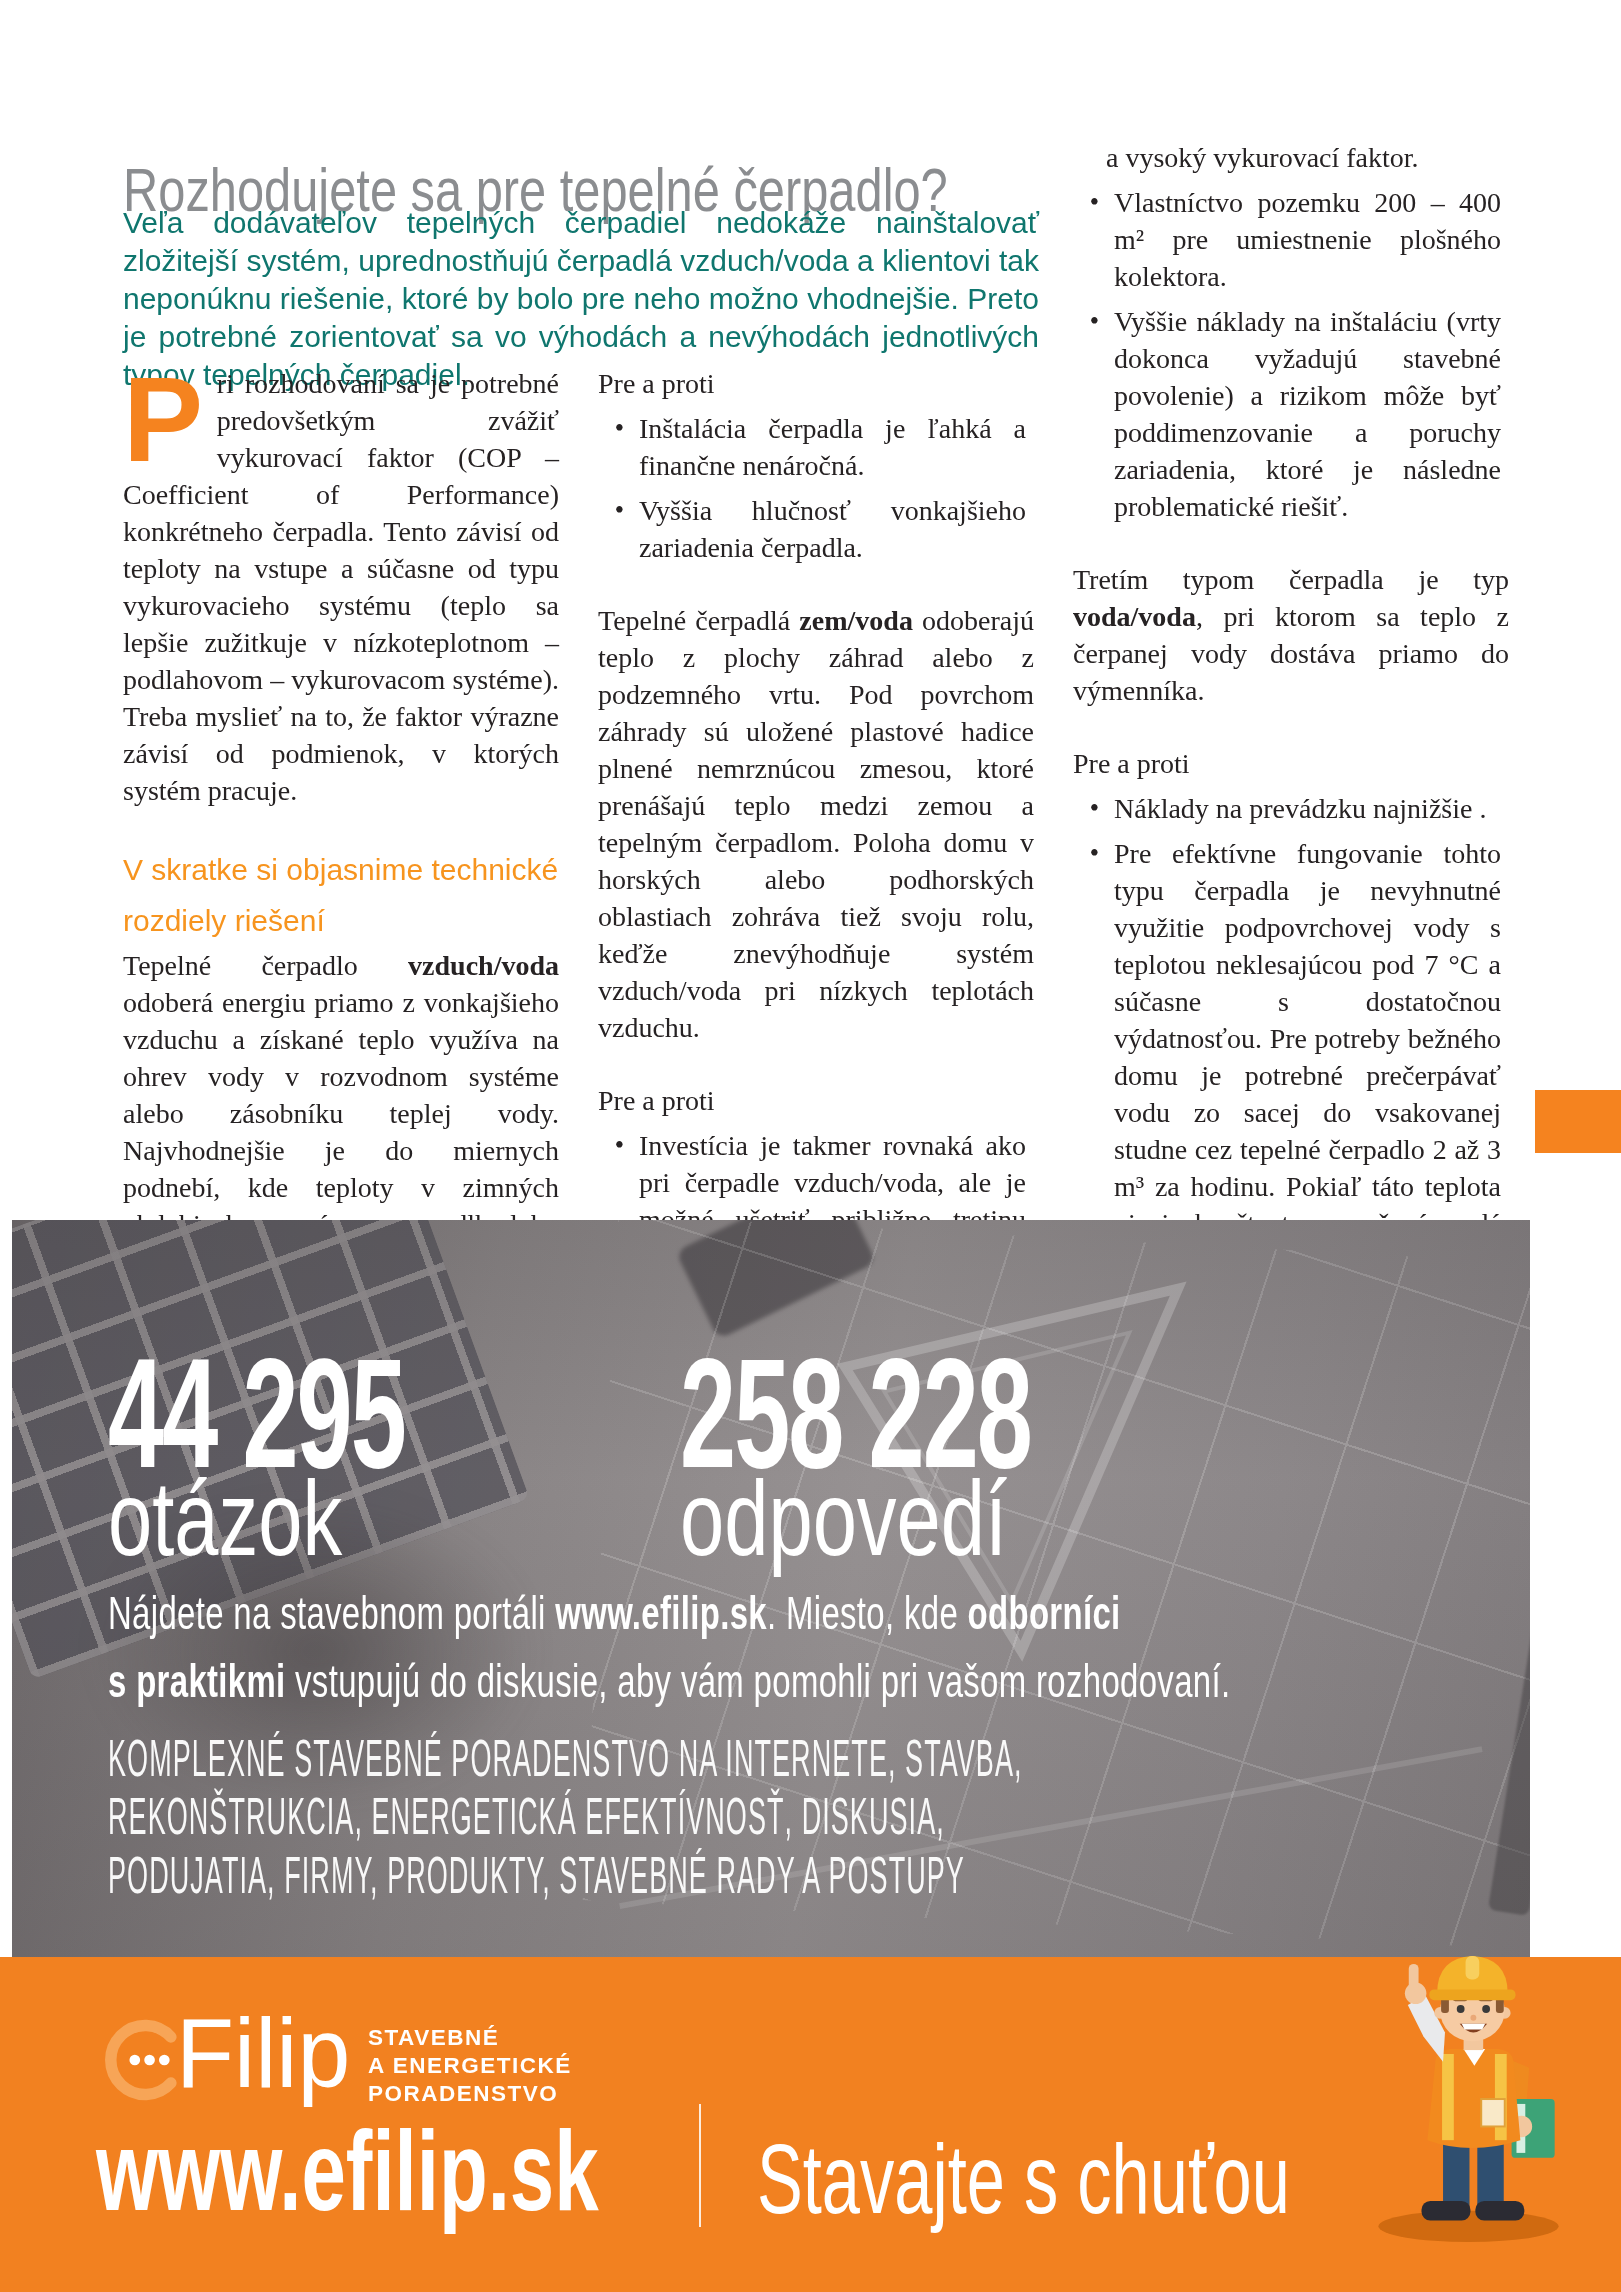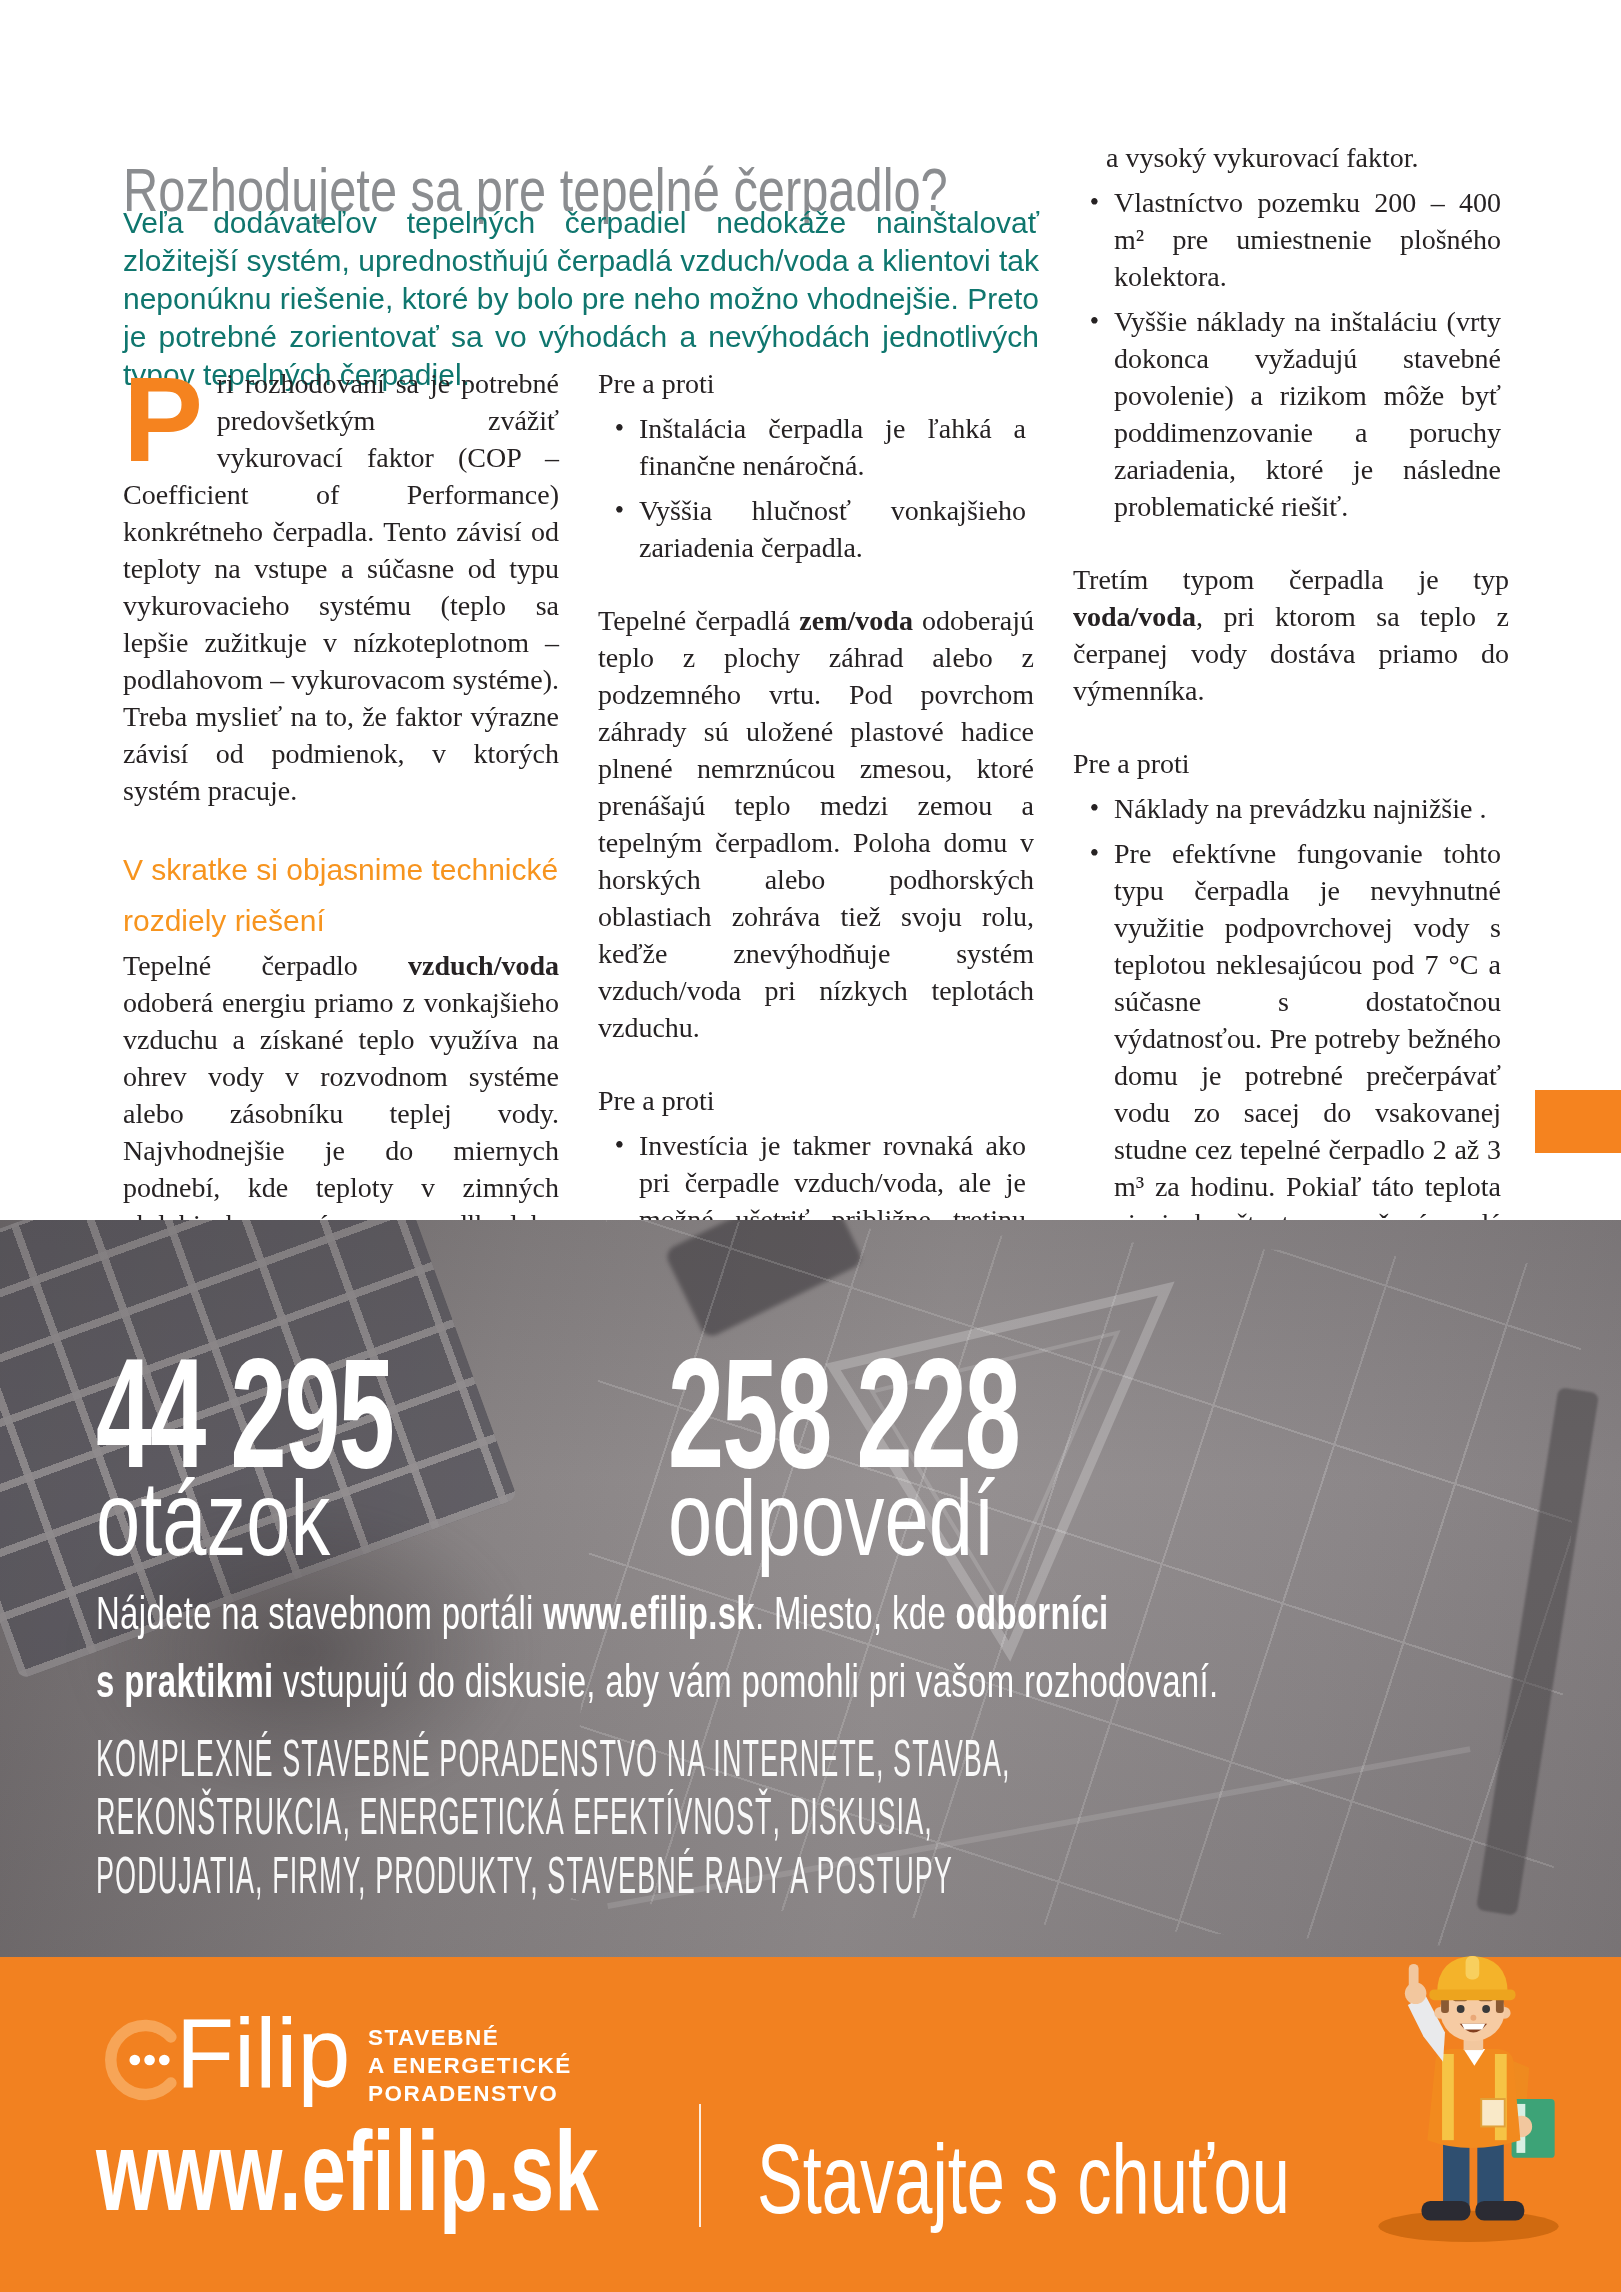--- a/index.html
+++ b/index.html
@@ -48,22 +48,23 @@
   }
   .continuation{padding-left:33px;text-align:left;}
   .note{
     font-family:"Liberation Sans",sans-serif;color:#4f5156;font-size:27.4px;line-height:35px;
     text-align:right;margin-top:29px !important;
   }
   .note b{color:#3f4145;}
   .side-tab{left:1535px;top:1090px;width:86px;height:63px;background:#f5831f;}
   
   .photo{
-    left:0;top:1220px;width:1621px;height:737px;overflow:hidden;
+    left:12px;top:1220px;width:1496px;height:737px;overflow:hidden;
     background:linear-gradient(100deg,#6f6a6c 0%,#8b8687 30%,#989394 55%,#8e898b 80%,#837e80 100%);
+    padding-left:22px;
   }
   .photo > div{position:absolute;}
   .kb{
     left:-69px;top:-49px;width:529px;height:431px;transform:rotate(-20deg);
     background-color:#54525a;opacity:.75;border-radius:9.8px;
     background-image:
       repeating-linear-gradient(0deg, rgba(156,152,154,.9) 0 7.8px, transparent 7.8px 61px),
       repeating-linear-gradient(90deg, rgba(156,152,154,.9) 0 7.8px, transparent 7.8px 73px);
   }
   .hands{

